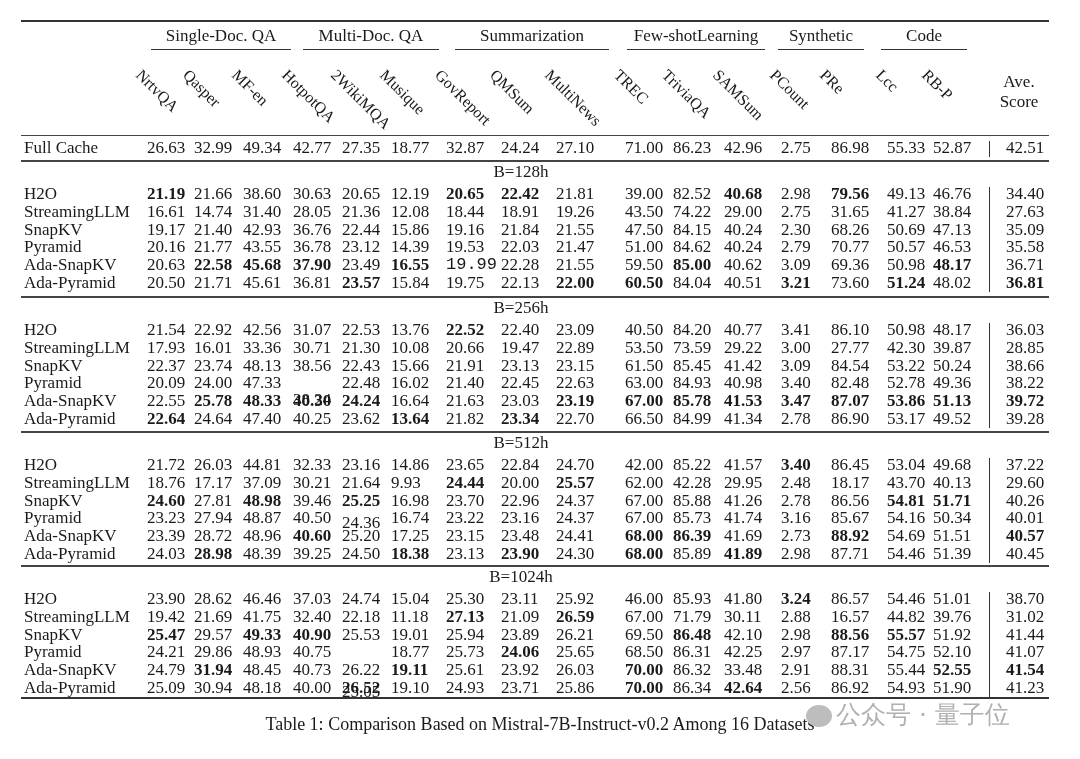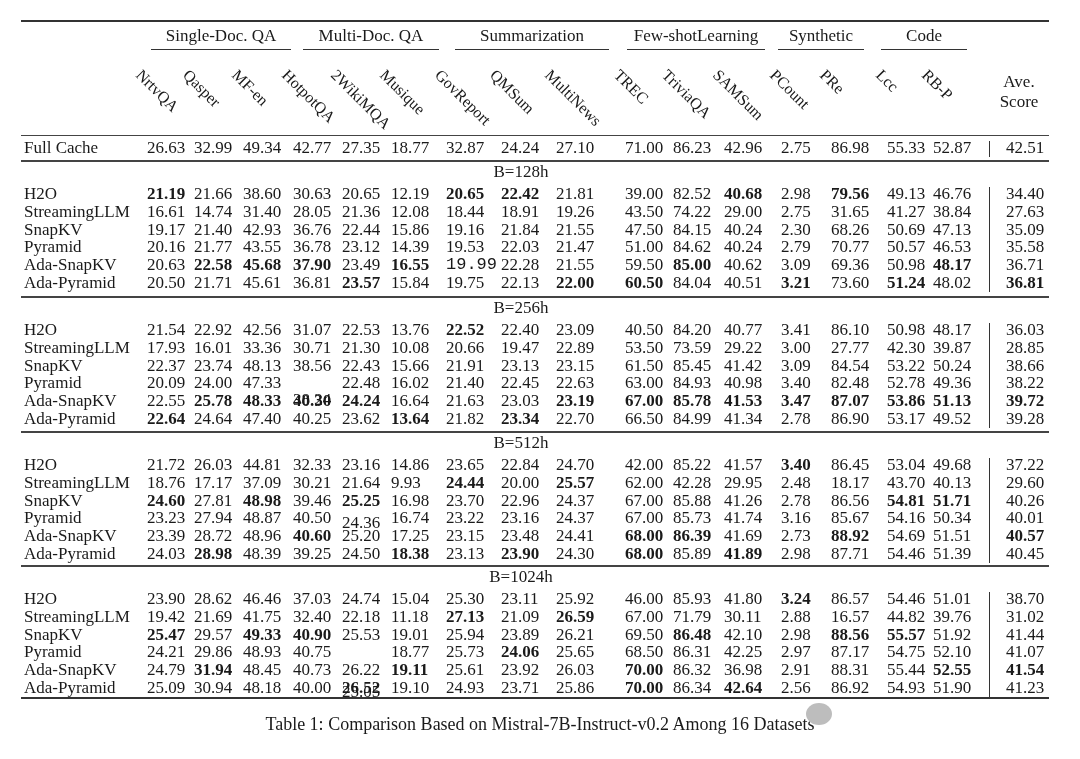--- a/index.html
+++ b/index.html
@@ -489,21 +489,21 @@
     <div class="cell b" style="left: 173px; top: 661.2px;">31.94</div>
     <div class="cell" style="left: 222px; top: 661.2px;">48.45</div>
     <div class="cell" style="left: 272px; top: 661.2px;">40.73</div>
     <div class="cell" style="left: 321px; top: 661.2px;">26.22</div>
     <div class="cell b" style="left: 370px; top: 661.2px;">19.11</div>
     <div class="cell" style="left: 425px; top: 661.2px;">25.61</div>
     <div class="cell" style="left: 480px; top: 661.2px;">23.92</div>
     <div class="cell" style="left: 535px; top: 661.2px;">26.03</div>
     <div class="cell b" style="left: 604px; top: 661.2px;">70.00</div>
     <div class="cell" style="left: 652px; top: 661.2px;">86.32</div>
-    <div class="cell" style="left: 703px; top: 661.2px;">36.98</div>
+    <div class="cell" style="left: 703px; top: 661.2px;">33.48</div>
     <div class="cell" style="left: 760px; top: 661.2px;">2.91</div>
     <div class="cell" style="left: 810px; top: 661.2px;">88.31</div>
     <div class="cell" style="left: 866px; top: 661.2px;">55.44</div>
     <div class="cell b" style="left: 912px; top: 661.2px;">52.55</div>
     <div class="cell b" style="left: 985px; top: 661.2px;">41.54</div>
     <div class="rowlabel" style="top: 679px;">Ada-Pyramid</div>
     <div class="cell" style="left: 126px; top: 679px;">25.09</div>
     <div class="cell" style="left: 173px; top: 679px;">30.94</div>
     <div class="cell" style="left: 222px; top: 679px;">48.18</div>
     <div class="cell" style="left: 272px; top: 679px;">40.00</div>
@@ -517,13 +517,13 @@
     <div class="cell b" style="left: 703px; top: 679px;">42.64</div>
     <div class="cell" style="left: 760px; top: 679px;">2.56</div>
     <div class="cell" style="left: 810px; top: 679px;">86.92</div>
     <div class="cell" style="left: 866px; top: 679px;">54.93</div>
     <div class="cell" style="left: 912px; top: 679px;">51.90</div>
     <div class="cell" style="left: 985px; top: 679px;">41.23</div>
     <div class="vbar" style="top: 592px; height: 104.8px;"></div>
     <div class="rule-thick" style="top: 697px;"></div>
   </div>
 <div class="caption">Table 1: Comparison Based on Mistral-7B-Instruct-v0.2 Among 16 Datasets</div>
-<div class="wm"><span class="wm-icon"></span></div>
+<div class="wm"><span class="wm-icon"></span><span>公众号 · 量子位</span></div>
 
 </body></html>

